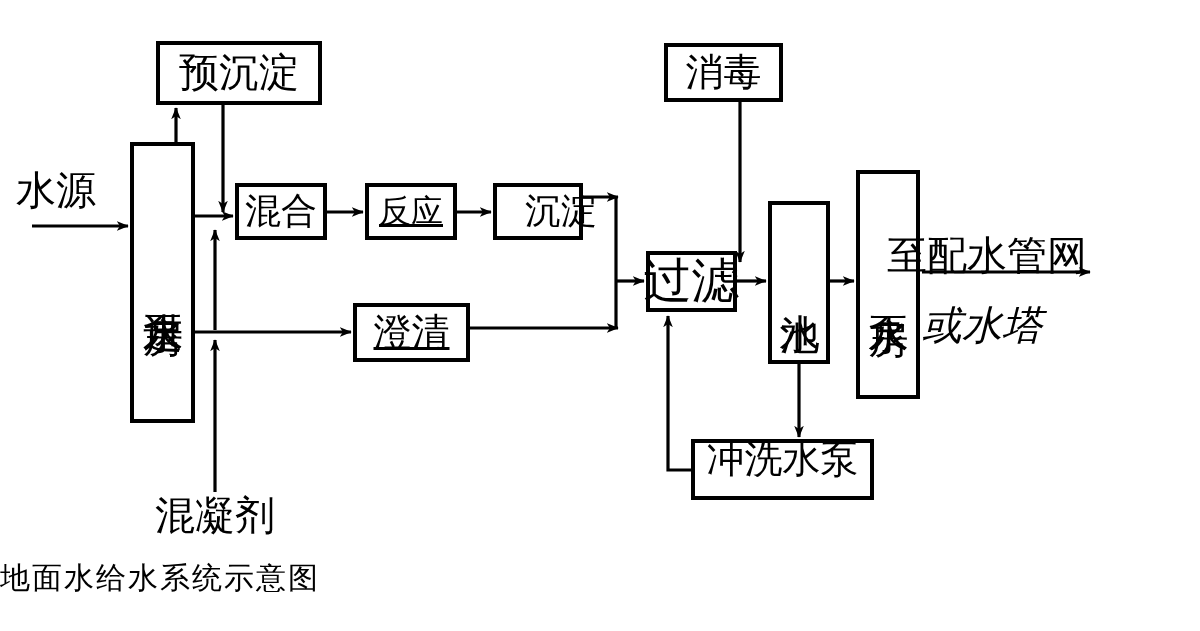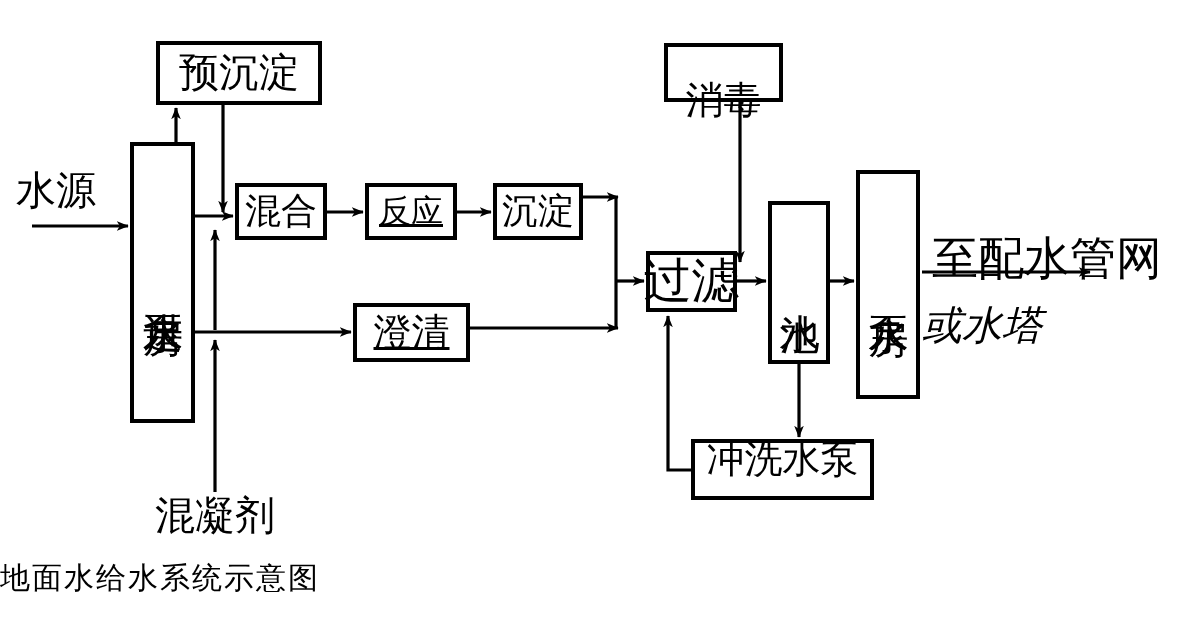--- a/index.html
+++ b/index.html
@@ -91,37 +91,37 @@
   </svg>
 
   <div class="boxtext" style="left:158px;top:43px;width:162px;height:60px;font-size:40px;">预沉淀</div>
 
   <div class="boxtext vert" style="left:132px;top:144px;width:61px;height:277px;font-size:40px;">进水泵房</div>
 
   <div class="boxtext" style="left:237px;top:185px;width:88px;height:53px;font-size:36px;">混合</div>
 
   <div class="boxtext" style="left:367px;top:185px;width:88px;height:53px;font-size:32px;text-decoration:underline;">反应</div>
 
-  <div class="boxtext" style="left:495px;top:185px;width:86px;height:53px;font-size:36px;">沉淀</div>
+  <div class="boxtext" style="left:518px;top:185px;width:86px;height:53px;font-size:36px;">沉淀</div>
 
   <div class="boxtext" style="left:355px;top:305px;width:113px;height:55px;font-size:38px;text-decoration:underline;">澄清</div>
 
-  <div class="boxtext" style="left:666px;top:45px;width:115px;height:55px;font-size:38px;margin-top:28px;">消毒</div>
+  <div class="boxtext" style="left:666px;top:45px;width:115px;height:55px;font-size:38px;">消毒</div>
 
   <div class="boxtext" style="left:648px;top:253px;width:87px;height:57px;font-size:48px;">过滤</div>
 
   <div class="boxtext vert" style="left:770px;top:203px;width:58px;height:159px;font-size:40px;">水池</div>
 
   <div class="boxtext vert" style="left:858px;top:172px;width:60px;height:225px;font-size:40px;">水泵房</div>
 
   <div class="boxtext" style="left:693px;top:431px;width:179px;height:57px;font-size:38px;">冲洗水泵</div>
 
   <div class="freetext" style="left:16px;top:163px;font-size:40px;">水源</div>
 
   <div class="freetext" style="left:155px;top:488px;font-size:40px;">混凝剂</div>
 
-  <div class="freetext" style="left:932px;top:228px;font-size:46px;">至配水管网</div>
+  <div class="freetext" style="left:887px;top:228px;font-size:40px;">至配水管网</div>
 
   <div class="freetext" style="left:922px;top:298px;font-size:40px;font-style:italic;">或水塔</div>
 
   <div id="caption">地面水给水系统示意图</div>
 
 </div>
 
 </body></html>

